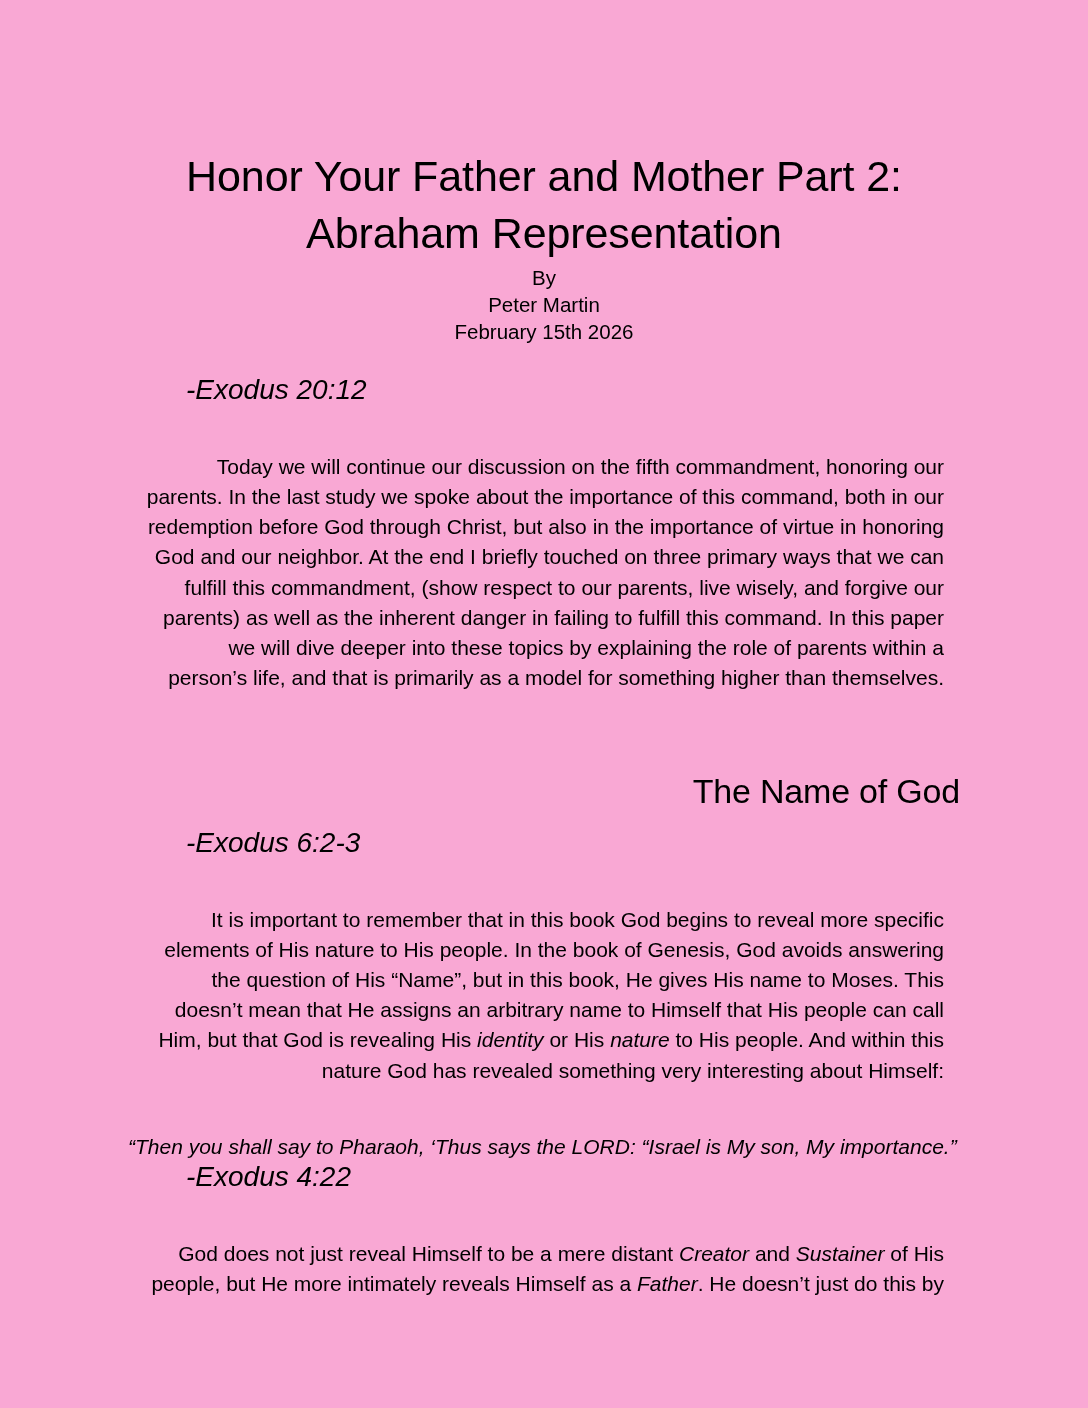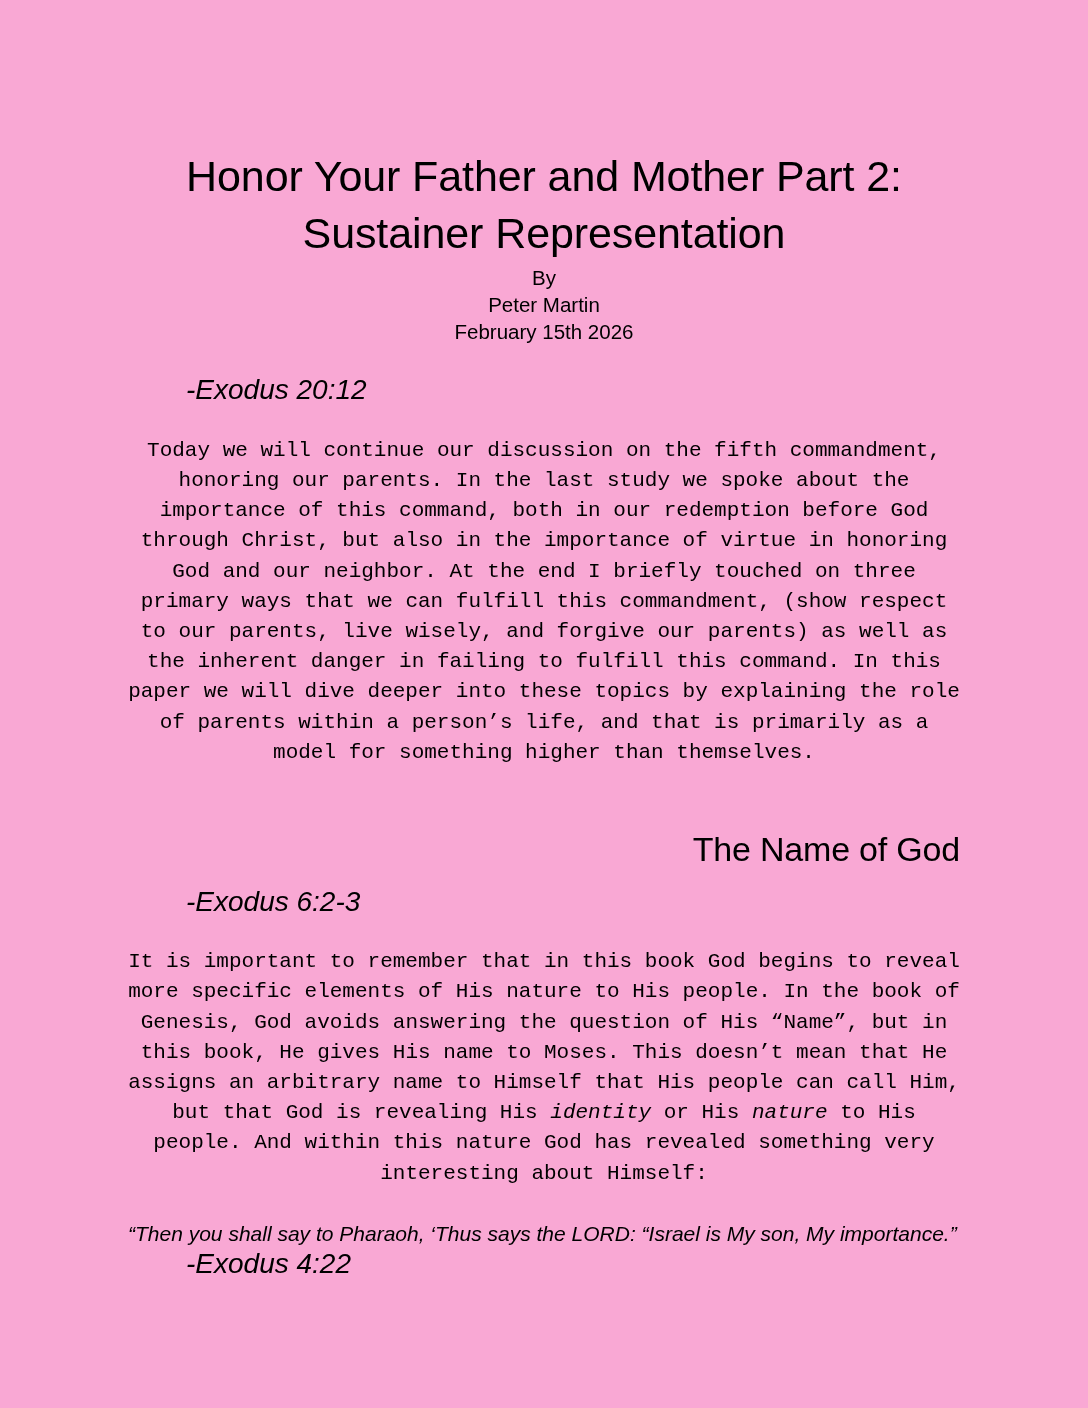--- a/index.html
+++ b/index.html
@@ -45,23 +45,22 @@
     margin-top: 2px;
   }
   .byline div {
     white-space: pre;
   }
 
   
   .para {
     font-size: 21px;
     line-height: 30.2px;
-    margin: 0;
-    text-align: center;
-    font-family: Liberation Mono, monospace;
+    margin: 16px;
+    text-align: right;
   }
   .quote {
     font-size: 21px;
     line-height: 30.2px;
     margin: 0;
     font-style: italic;
   }
   .attrib {
     font-size: 28px;
     line-height: 30.2px;
@@ -89,21 +88,21 @@
 </style>
 </head>
 <body>
 
 <div class="page">
   <div class="content">
 
     <h1 class="doc-title">
       <span>Honor Your Father and Mother Part 2:</span>
       <br>
-      <span>Sustainer Representation</span>
+      <span>Abraham Representation</span>
     </h1>
 
     <div class="byline">
       <div>By</div>
       <div>Peter Martin</div>
       <div>February 15th 2026</div>
     </div>
 
     <div class="spacer-line"></div>
 
@@ -115,17 +114,18 @@
         <div class="heading-gap-above"></div>
         <h2 class="section-heading">The Name of God</h2>
         <div class="heading-gap-below"></div>
         <p class="attrib">-Exodus 6:2-3</p>
         <div class="spacer-line"></div>
         <p class="para"><span>It is important to remember that in this book God begins to reveal more specific elements of His nature to His people. In the book of Genesis, God avoids answering the question of His “Name”, but in this book, He gives His name to Moses. This doesn’t mean that He assigns an arbitrary name to Himself that His people can call Him, but that God is revealing His </span><em>identity</em><span> or His </span><em>nature</em><span> to His people. And within this nature God has revealed something very interesting about Himself:</span></p>
         <div class="spacer-line"></div>
         <p class="quote">“Then you shall say to Pharaoh, ‘Thus says the LORD: “Israel is My son, My importance.”</p>
         <p class="attrib">-Exodus 4:22</p>
         <div class="spacer-line"></div>
+        <p class="para"><span>God does not just reveal Himself to be a mere distant </span><em>Creator</em><span> and </span><em>Sustainer</em><span> of His people, but He more intimately reveals Himself as a </span><em>Father</em><span>. He doesn’t just do this by</span></p>
         <div class="spacer-line"></div>
       </div>
 
   </div>
 </div>
 
 </body></html>

